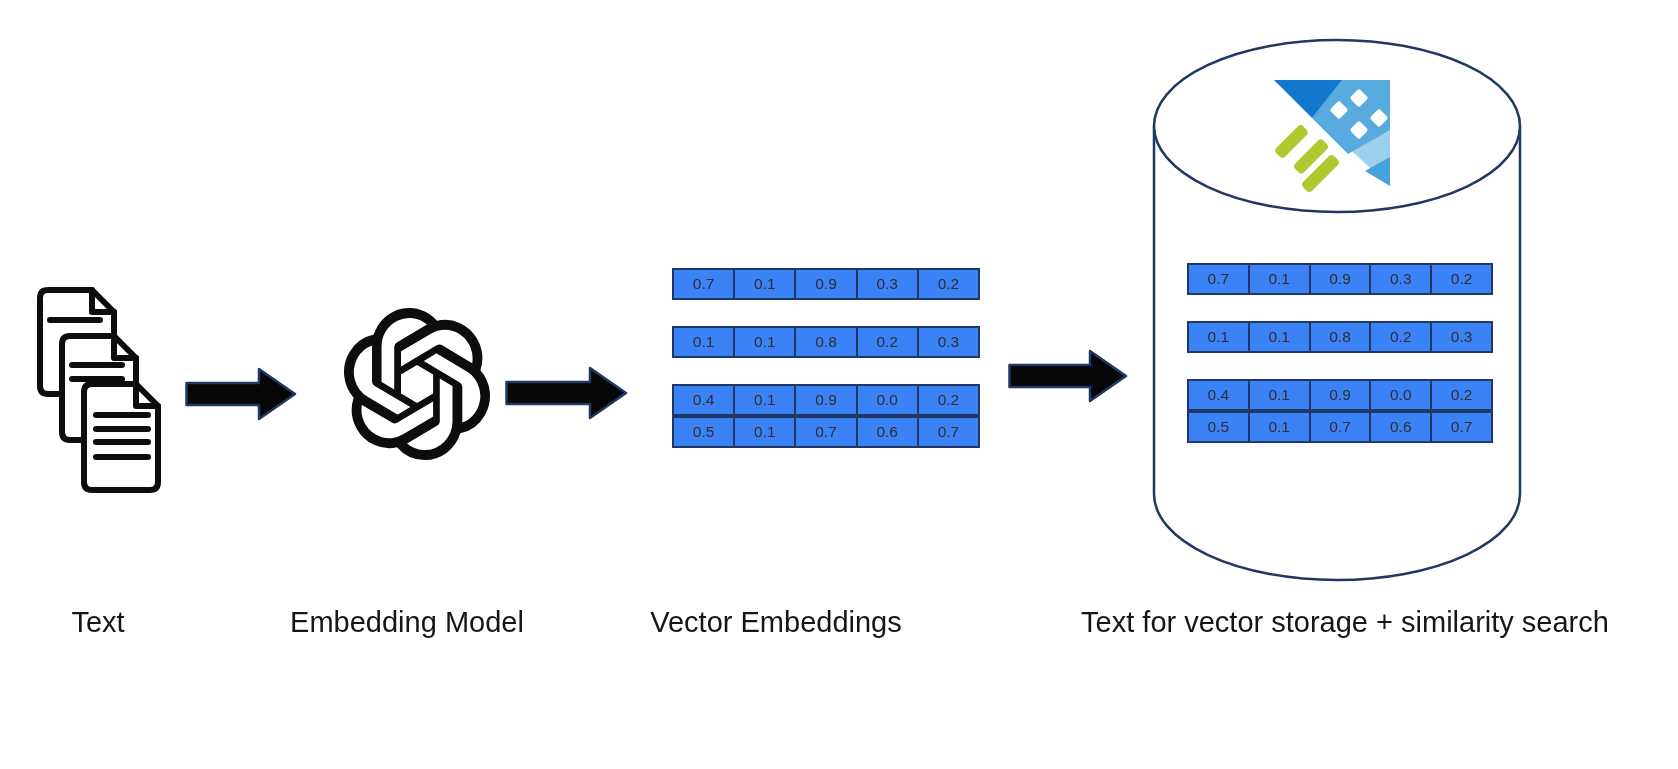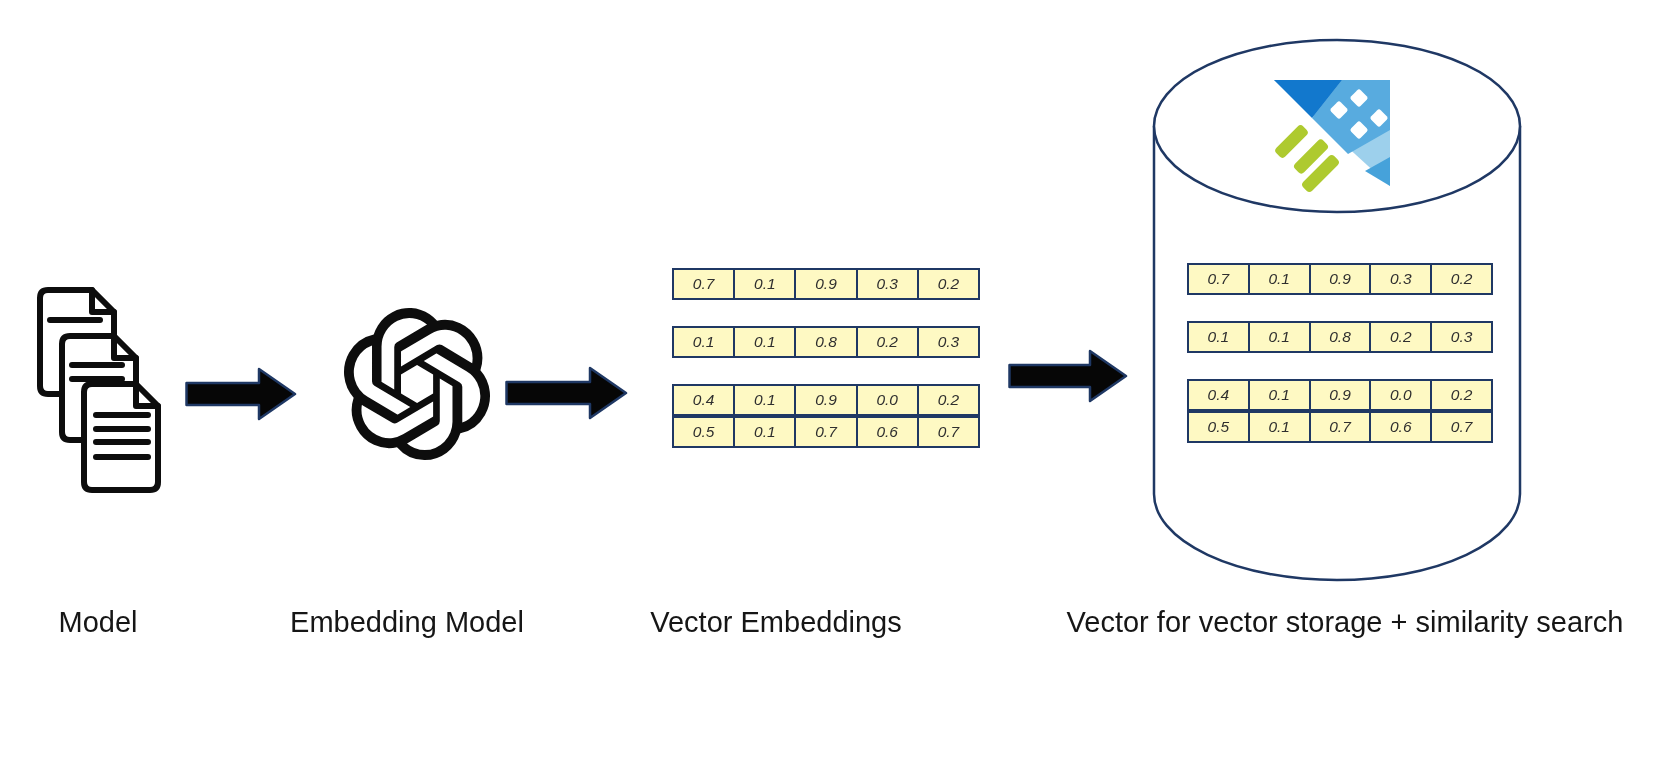--- a/index.html
+++ b/index.html
@@ -17,21 +17,21 @@
     --doc-ink:#0d0d0d;
   }
   html,body{margin:0;padding:0;background:#ffffff;}
   body{width:1678px;height:769px;overflow:hidden;
        font-family:"Liberation Sans","DejaVu Sans",sans-serif;}
   .canvas{position:relative;width:1678px;height:769px;background:#ffffff;}
   .abs{position:absolute;}
 
   
   .vec-stack{position:absolute;display:flex;flex-direction:column;}
-  .vec-row{display:flex;height:28px;border:2px solid var(--table-border);background:#fef9c3;font-style:italic;}
+  .vec-row{display:flex;height:28px;border:2px solid var(--table-border);background:#3b82f6;}
   .vec-row:nth-child(2){margin-top:26px;}
   .vec-row:nth-child(3){margin-top:26px;}
   .vec-row:nth-child(4){}
   .vec-cell{flex:1 1 0;display:flex;align-items:center;justify-content:center;
             border-left:2px solid var(--table-border);
             font-size:15.5px;color:var(--cell-ink);}
   .vec-cell:first-child{border-left:none;}
 
   
   .stage-label{position:absolute;top:603px;font-size:29px;color:var(--label-ink);
@@ -165,18 +165,18 @@
       </div>
       <div class="vec-row">
         <div class="vec-cell">0.5</div>
         <div class="vec-cell">0.1</div>
         <div class="vec-cell">0.7</div>
         <div class="vec-cell">0.6</div>
         <div class="vec-cell">0.7</div>
       </div>
     </div>
 
-  <div class="stage-label" style="left:28px;width:140px;">Model</div>
+  <div class="stage-label" style="left:28px;width:140px;">Text</div>
   <div class="stage-label" style="left:626px;width:300px;">Vector Embeddings</div>
   <div class="stage-label" style="left:257px;width:300px;">Embedding Model</div>
-  <div class="stage-label" style="left:1015px;width:660px;">Vector for vector storage + similarity search</div>
+  <div class="stage-label" style="left:1015px;width:660px;">Text for vector storage + similarity search</div>
 
 </div>
 
 </body></html>

